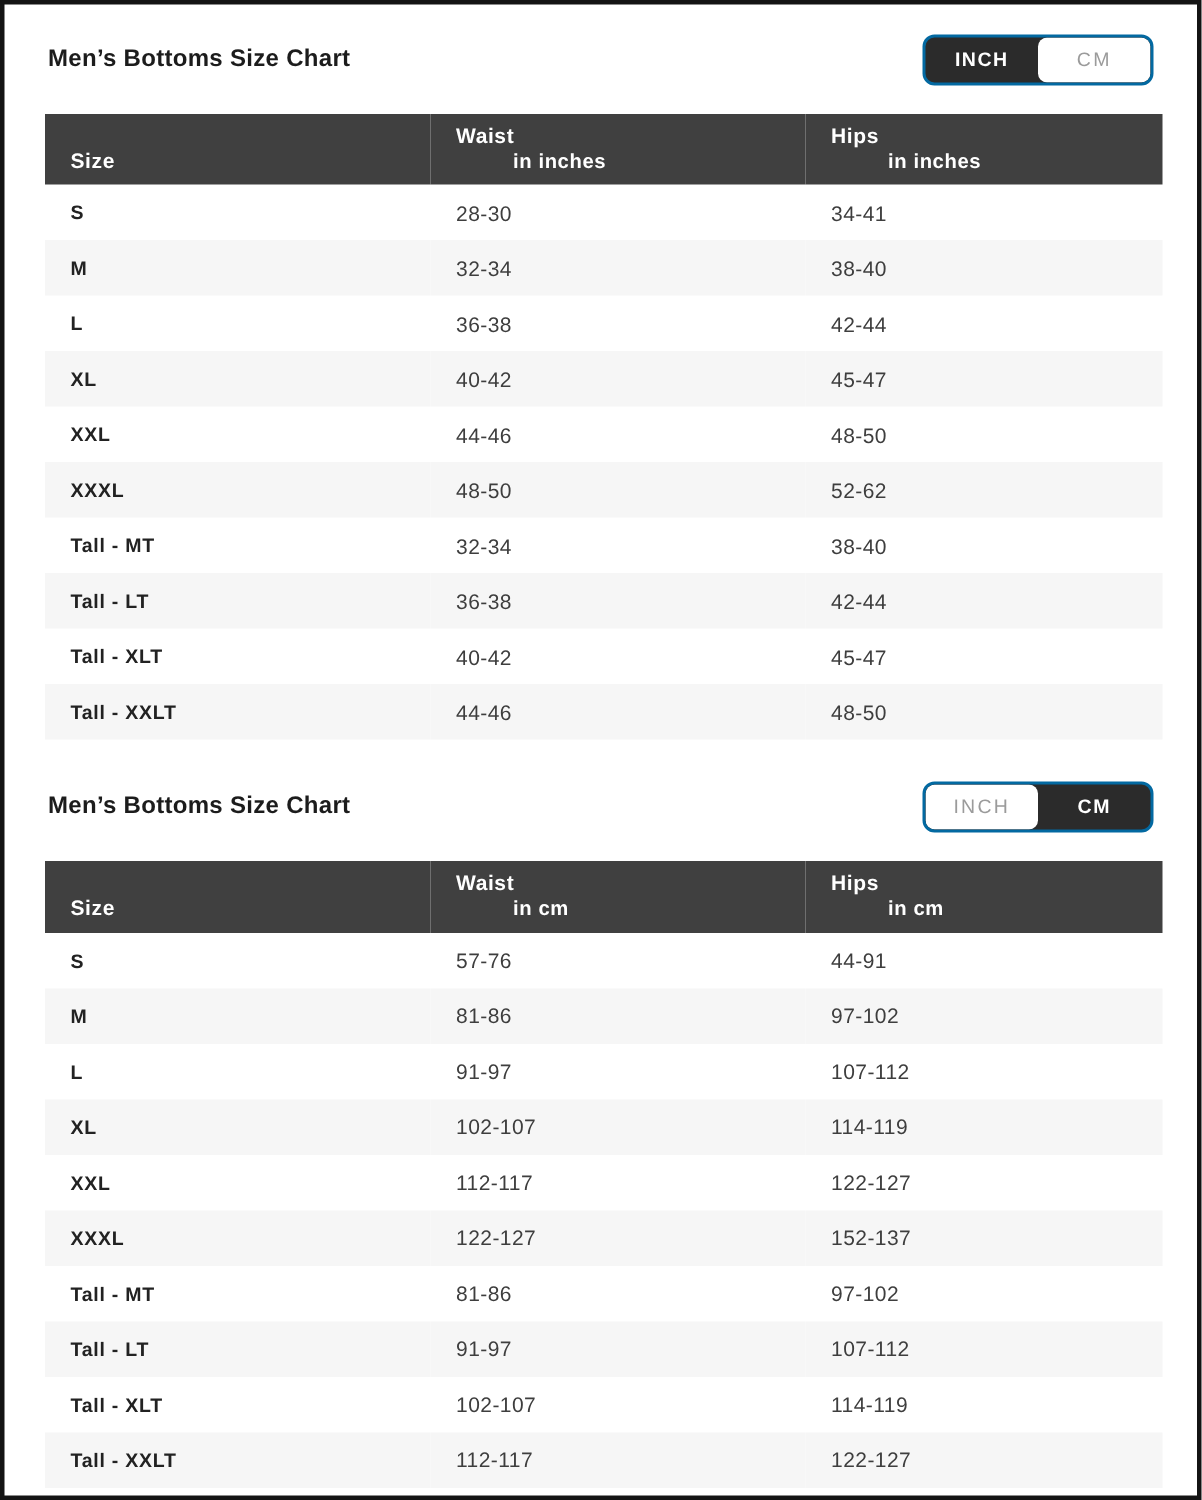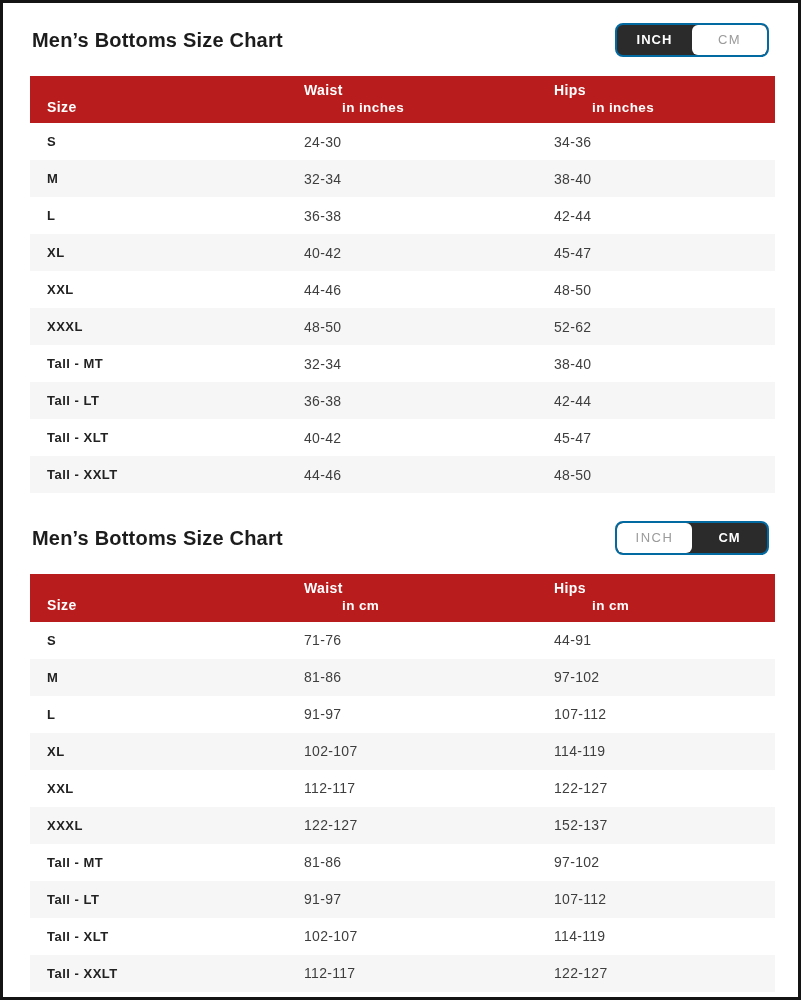--- a/index.html
+++ b/index.html
@@ -17,21 +17,21 @@
 
   
   .section-head {
     display: flex;
     align-items: center;
     justify-content: space-between;
     height: 36px;
     margin: 0 2px 18px 2px;
   }
   .section-title {
-    font-size: 20px;
+    font-size: 16px;
     font-weight: 700;
     letter-spacing: 0.2px;
     color: #1c1c1c;
   }
   .unit-toggle {
     display: flex;
     background: #2b2b2b;
     border: 2px solid #0369a1;
     border-radius: 8px;
     height: 34px;
@@ -65,21 +65,21 @@
   table.size-table {
     width: 745px;
     border-collapse: collapse;
     table-layout: fixed;
   }
   table.size-table col.c1 { width: 257px; }
   table.size-table col.c2 { width: 250px; }
   table.size-table col.c3 { width: 238px; }
 
   table.size-table thead th {
-    background: #b91c1c;
+    background: #404040;
     color: #ffffff;
     text-align: left;
     vertical-align: bottom;
     height: 44px;
     padding: 6px 0 7px 17px;
     font-size: 14px;
     font-weight: 700;
     letter-spacing: 0.4px;
   }
   .th-name, .th-unit { display: block; line-height: 1.25; }
@@ -136,22 +136,22 @@
           <th>
             <span class="th-name">Hips</span>
             <span class="th-unit">in inches</span>
           </th>
         </tr>
       </thead>
       <tbody>
 
           <tr>
             <td class="size-cell">S</td>
-            <td>24-30</td>
-            <td>34-36</td>
+            <td>28-30</td>
+            <td>34-41</td>
           </tr>
 
           <tr>
             <td class="size-cell">M</td>
             <td>32-34</td>
             <td>38-40</td>
           </tr>
 
           <tr>
             <td class="size-cell">L</td>
@@ -232,21 +232,21 @@
           <th>
             <span class="th-name">Hips</span>
             <span class="th-unit">in cm</span>
           </th>
         </tr>
       </thead>
       <tbody>
 
           <tr>
             <td class="size-cell">S</td>
-            <td>71-76</td>
+            <td>57-76</td>
             <td>44-91</td>
           </tr>
 
           <tr>
             <td class="size-cell">M</td>
             <td>81-86</td>
             <td>97-102</td>
           </tr>
 
           <tr>

